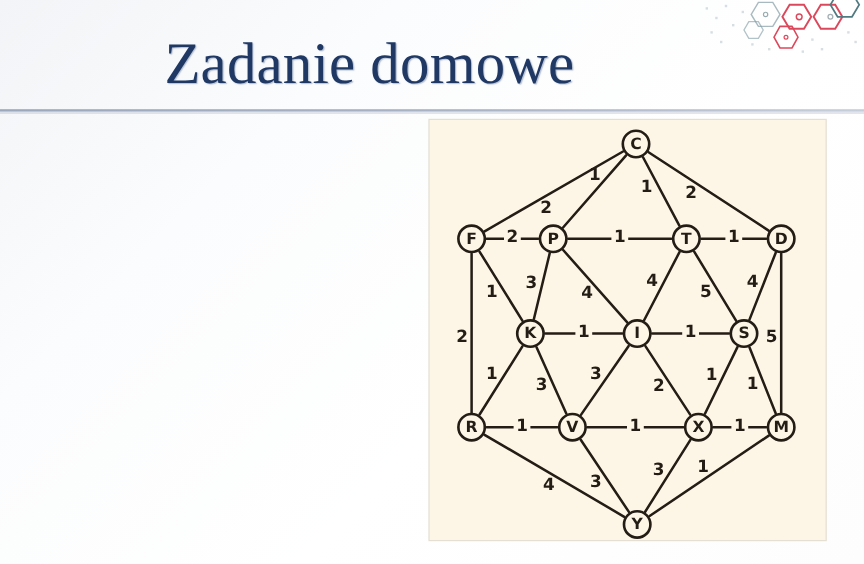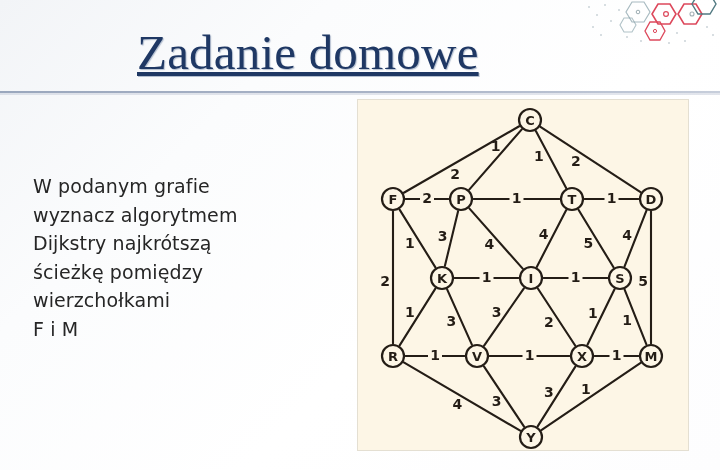--- a/index.html
+++ b/index.html
@@ -46,21 +46,20 @@
     position: absolute;
     left: 137px;
     top: 0;
     font-family: "Liberation Serif", "DejaVu Serif", serif;
     font-size: 49px;
     line-height: 62px;
     letter-spacing: 0.2px;
     color: #1f3864;
     text-shadow: 1px 1px 1px rgba(120,140,170,0.55);
     white-space: nowrap;
-    text-decoration: underline;
   }
   #title-rule {
     position: absolute;
     left: 0;
     top: 91px;
     width: 720px;
     height: 2px;
     background: linear-gradient(90deg, #9aa7bd 0%, #aab4c7 55%, #c7cedb 100%);
   }
   #title-rule-soft {
@@ -167,26 +166,20 @@
       </g>
     </svg>
   </div>
 
   <div id="title-block">
     <div id="page-title">Zadanie domowe</div>
   </div>
   <div id="title-rule"></div>
   <div id="title-rule-soft"></div>
 
-  <div id="body-text">W podanym grafie
-wyznacz algorytmem
-Dijkstry najkrótszą
-ścieżkę pomiędzy
-wierzchołkami
-F i M</div>
 
   <div id="graph-panel">
     <svg id="graph-svg" width="330" height="350" viewBox="0 0 330 350" xmlns="http://www.w3.org/2000/svg">
       <g id="edge-layer">
           <line x1="45.82863547551101" y1="92.75575034623819" x2="161.171364524489" y2="26.24424965376182" class="edge-line"></line>
           <line x1="163.77713266717495" y1="29.41458723613302" x2="111.22286733282505" y2="89.58541276386698" class="edge-line"></line>
           <line x1="177.86784502579275" y1="31.03713707232447" x2="208.13215497420725" y2="87.96286292767553" class="edge-line"></line>
           <line x1="182.4666894236726" y1="26.833623673306896" x2="282.53331057632744" y2="92.16637632669311" class="edge-line"></line>
           <line x1="47.5" y1="99" x2="90.5" y2="99" class="edge-line"></line>
           <line x1="115.5" y1="99" x2="201.5" y2="99" class="edge-line"></line>

